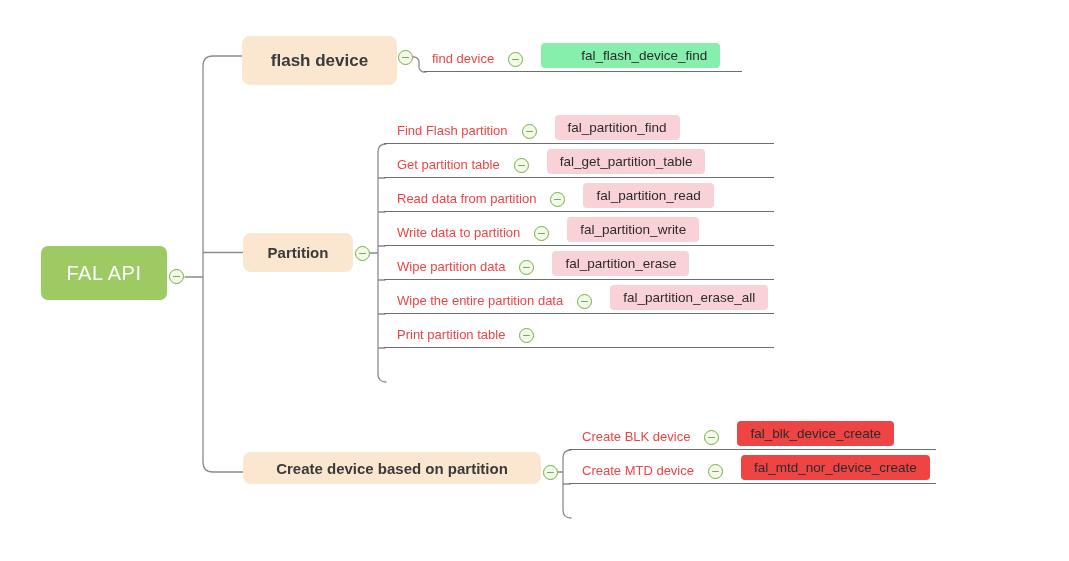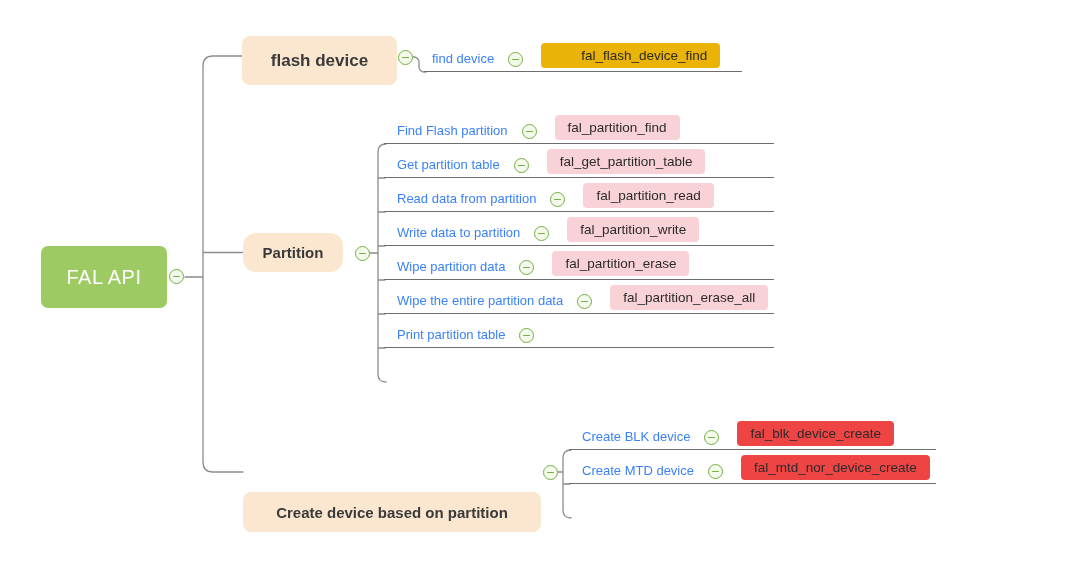--- a/index.html
+++ b/index.html
@@ -4,61 +4,61 @@
 <style>
   html,body{margin:0;padding:0;background:#ffffff;}
   .canvas{
     position:relative;width:1069px;height:561px;background:#ffffff;overflow:hidden;
     font-family:"Liberation Sans","DejaVu Sans",sans-serif;
   }
   svg.connectors{position:absolute;left:0;top:0;pointer-events:none;}
 
   
   .root{
-    position:absolute;left:41px;top:246px;width:126px;height:62px;
+    position:absolute;left:41px;top:246px;width:126px;height:54px;
     background:#9DCA62;border-radius:7px;color:#ffffff;
     display:flex;align-items:center;justify-content:center;
     font-size:20px;font-weight:500;letter-spacing:.5px;
   }
 
   
   .branch{
     position:absolute;background:#FBE7D0;border-radius:8px;color:#3a3a3a;
     display:flex;align-items:center;justify-content:center;font-weight:600;
   }
   .b-flash{left:242px;top:36px;width:155px;height:49px;font-size:17px;}
-  .b-partition{left:243px;top:233px;width:100px;height:39px;font-size:15px;border-radius:13px;}
-  .b-create{left:243px;top:452px;width:298px;height:40px;font-size:15px;margin-top:40px;}
+  .b-partition{left:243px;top:233px;width:110px;height:39px;font-size:15px;}
+  .b-create{left:243px;top:452px;width:298px;height:32px;font-size:15px;}
 
   
   .micon{
     width:15px;height:15px;box-sizing:border-box;border:1.2px solid #76B043;border-radius:50%;
     background:#F3F9EB;display:flex;align-items:center;justify-content:center;flex:0 0 auto;
   }
   .micon .bar{width:7px;height:1.5px;background:#76B043;border-radius:1px;}
   .micon.abs{position:absolute;}
 
   
   .rows{position:absolute;}
   .row{
     display:flex;align-items:flex-end;height:34px;box-sizing:border-box;
     border-bottom:1.5px solid #6E6E6E;padding:0 6px 0 13px;white-space:nowrap;
   }
   .rows-flash{left:424px;top:38px;}
   .rows-flash .row{padding:0 22px 0 8px;}
   .rows-partition{left:384px;top:110px;text-align:right;}
   .rows-create{left:569px;top:416px;}
 
-  .lbl{font-size:13px;color:#3b82f6;margin:0 14px 5px 0;}
+  .lbl{font-size:13px;color:#ef4444;margin:0 14px 5px 0;}
   .row .micon{margin:0 0 4px 0;}
   .func{
     height:25px;line-height:25px;padding:0 13px;border-radius:4px;margin:0 0 3px 18px;
     font-size:13.5px;color:#2b2b2b;
   }
-  .f-orange{background:#eab308;padding-left:40px;}
+  .f-orange{background:#86efac;padding-left:40px;}
   .f-pink{background:#F9D2D7;}
   .f-green{background:#ef4444;}
 </style>
 </head>
 <body>
 
 <div class="canvas">
 
   <svg class="connectors" width="1069" height="561" viewBox="0 0 1069 561">
     <g fill="none" stroke="#8C8C8C" stroke-width="1.3" stroke-linecap="round">

